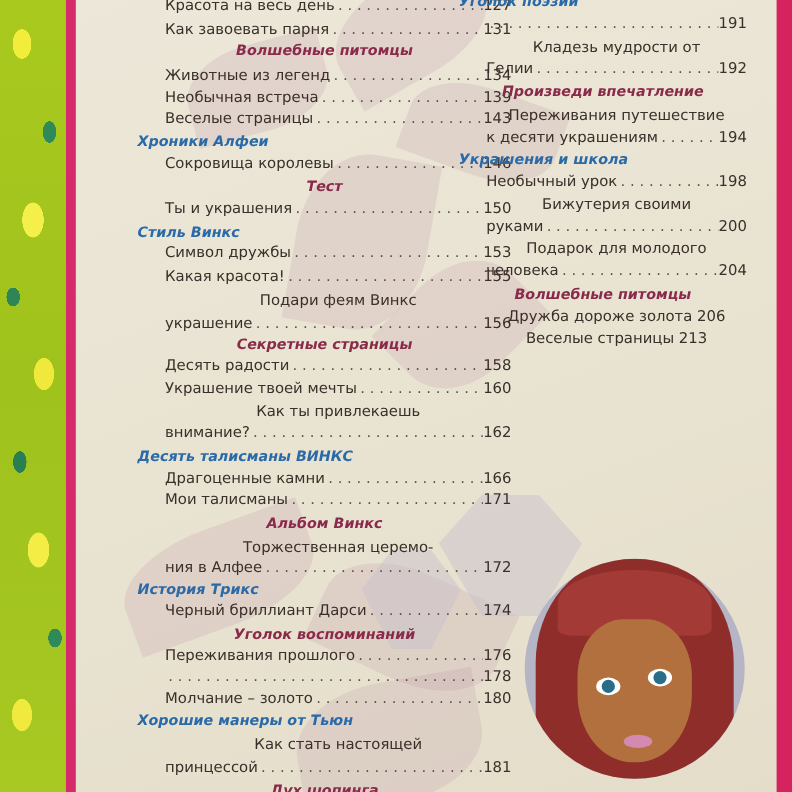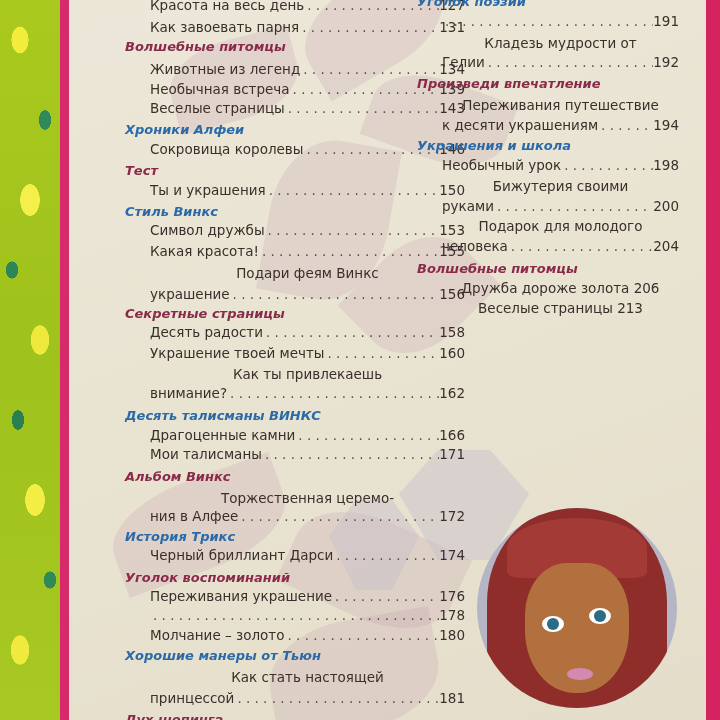--- a/index.html
+++ b/index.html
@@ -30,21 +30,21 @@
     overflow:hidden;
   }
   .petal { position:absolute; border-radius:50% 0; background:rgba(190,150,170,0.22); }
   .gem { position:absolute; background:rgba(200,190,205,0.45); clip-path:polygon(30% 0,70% 0,100% 40%,70% 100%,30% 100%,0 40%); }
 
   .col { position:absolute; top:0; }
   .col-left { left:56px; width:340px; }
   .col-right { left:348px; width:262px; }
   .row { position:absolute; left:0; right:0; height:20px; line-height:20px; font-size:13.5px; color:#3a2f2a; white-space:nowrap; }
   .heading { font-weight:bold; font-style:italic; font-size:13px; }
-  .h-magenta { color:#8a2a4a; }
+  .h-magenta { color:#8a2a4a;text-align:center; }
   .h-blue { color:#2a6aa8; }
   .item { display:flex; padding-left:25px; }
   .item .t { flex:0 0 auto; }
   .item .d { flex:1 1 auto; overflow:hidden; color:#5a4f48; letter-spacing:2px; padding:0 3px; }
   .item .d::before { content:". . . . . . . . . . . . . . . . . . . . . . . . . . . . . . . . . . ."; letter-spacing:0; }
   .item .n { flex:0 0 auto; }
   .plain { padding-left:25px;text-align:center; }
 
   .portrait {
     position:absolute; left:477px; top:508px; width:200px; height:200px; border-radius:50%;
@@ -170,21 +170,21 @@
         <span class="n">172</span>
       </div>
     <div class="row heading h-blue" style="top:527px">История Трикс</div>
     <div class="row item" style="top:545px">
         <span class="t">Черный бриллиант Дарси</span>
         <span class="d"></span>
         <span class="n">174</span>
       </div>
     <div class="row heading h-magenta" style="top:568px">Уголок воспоминаний</div>
     <div class="row item" style="top:586px">
-        <span class="t">Переживания украшение</span>
+        <span class="t">Переживания прошлого</span>
         <span class="d"></span>
         <span class="n">176</span>
       </div>
     <div class="row item" style="top:605px">
         <span class="d"></span>
         <span class="n">178</span>
       </div>
     <div class="row item" style="top:625px">
         <span class="t">Молчание – золото</span>
         <span class="d"></span>

